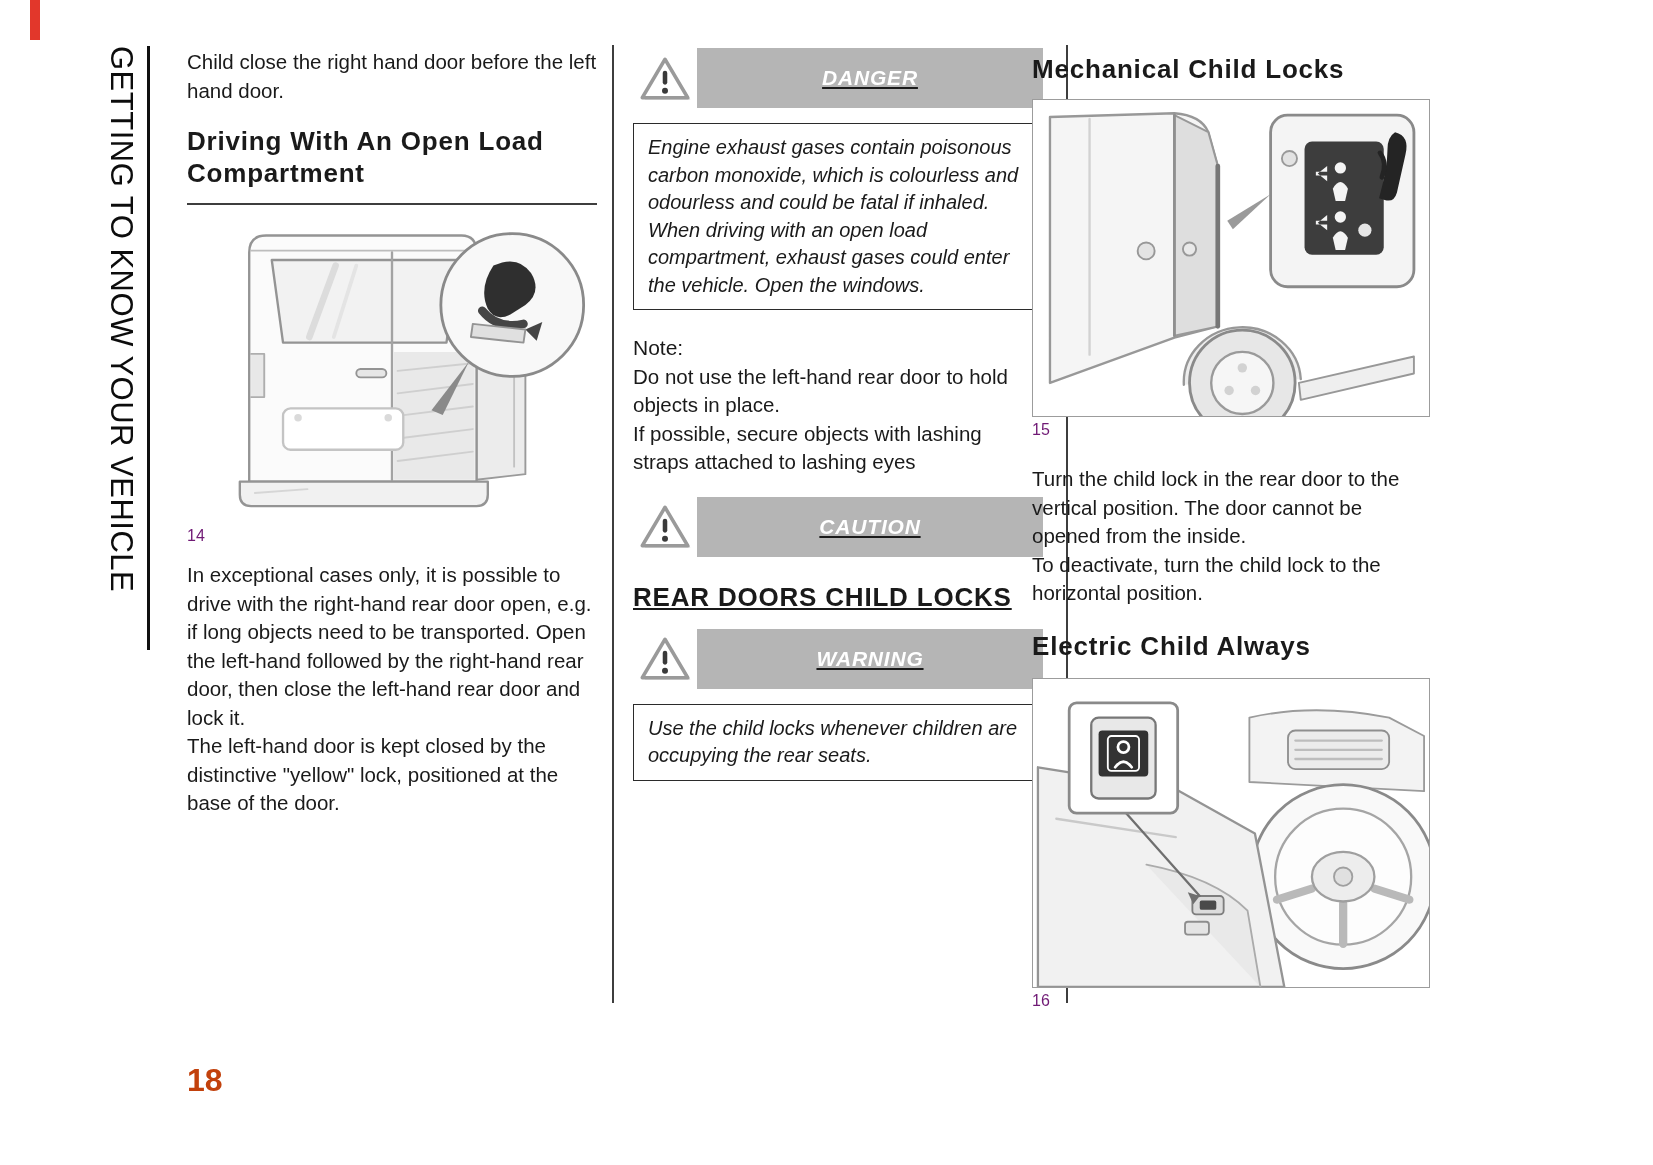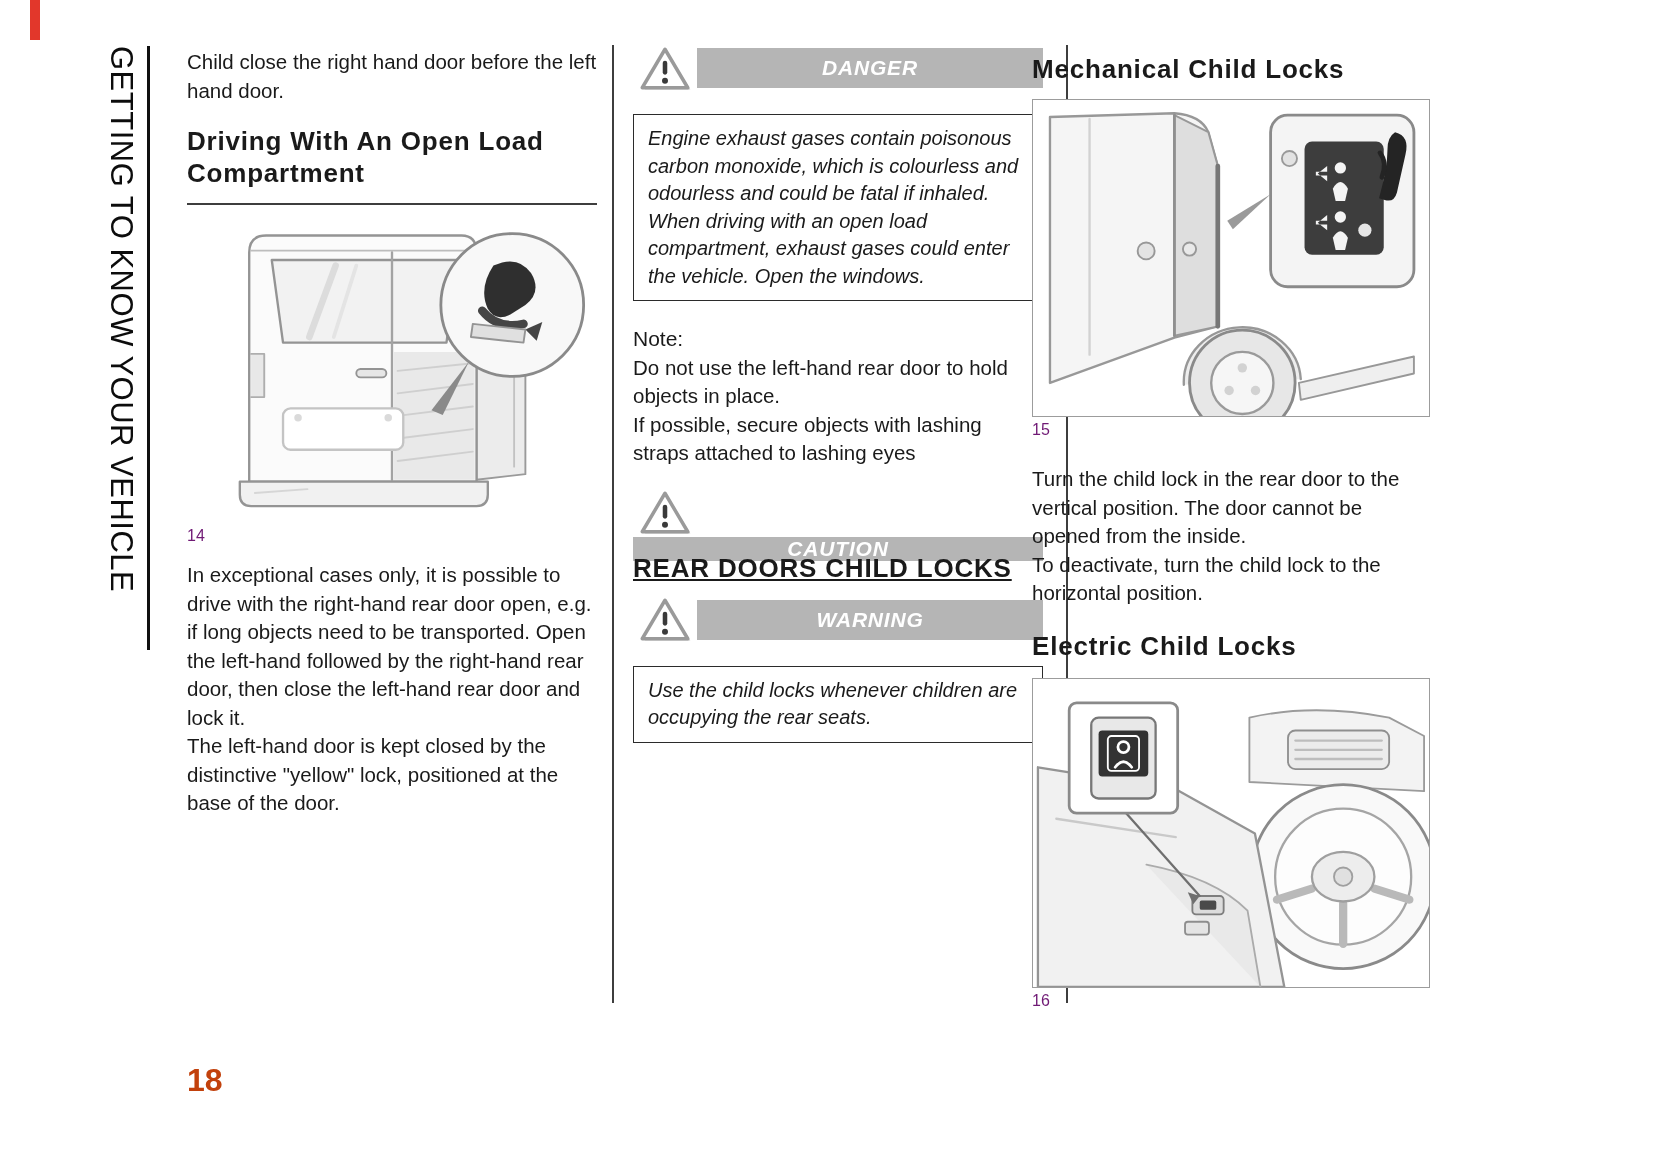--- a/index.html
+++ b/index.html
@@ -34,34 +34,34 @@
   .fig14 { height:310px; }
   .figbox { border:1.5px solid #9c9c9c; background:#ffffff; margin-top:14px; }
   .fig15 { height:318px; }
   .fig16 { height:310px; margin-top:16px; }
   .fig-caption { font-size:16px; margin-top:4px; color:#701a75; }
 
   .para { margin-top:16px; }
   .para2 { margin-top:0; }
 
   
-  .banner { display:flex; align-items:stretch; height:40px; }
+  .banner { display:flex; align-items:stretch; height:60px;text-decoration:underline; }
   .banner + * { }
   .banner-icon { width:64px; background:#ffffff; display:flex; align-items:center; justify-content:center; flex:0 0 auto; }
   .banner-rest { flex:1; background:var(--banner-gray,#b5b5b5); display:flex; align-items:center; justify-content:center; }
   .banner-label { color:#ffffff; font-weight:bold; font-style:italic; font-size:21px; letter-spacing:0.8px; }
 
   .wbox {
-    border:1.8px solid #2b2b2b; padding:10px 14px; margin-top:26px;
+    border:1.8px solid #2b2b2b; padding:10px 14px; margin-top:15px;
     font-style:italic; font-size:20px; line-height:27.5px;
   }
   .wbox p { margin:0; }
 
   .note-label { font-size:21px; margin-top:24px; }
-  .note-line { margin:0; } .mt16 { margin-top:16px; } .mt20 { margin-top:20px;flex-direction:column; }
+  .note-line { margin:0; } .mt16 { margin-top:16px; } .mt20 { margin-top:20px; }
   .mt22 { margin-top:22px; } .mt24 { margin-top:24px;text-decoration:underline; } .mt26 { margin-top:26px; }
 
   .page-number { position:absolute; left:187px; top:1062px; font-size:32px; font-weight:bold; color:#c2410c; }
 </style>
 </head>
 <body>
 
 <div class="red-tab"></div>
 <div class="sidebar-rule"></div>
 <div class="sidebar-title">GETTING TO KNOW YOUR VEHICLE</div>
@@ -211,21 +211,21 @@
         <path d="M384 34 q16 4 11 24 l-9 40 q-3 11 -13 8 l-6 -2 q9 -32 9 -52 q0 -13 8 -18z" fill="#242424"></path>
         <path d="M368 56 q8 10 2 26" fill="none" stroke="#242424" stroke-width="5"></path>
       </g>
     </svg>
   </div>
   <div class="fig-caption">15</div>
 
   <p class="body mt26">Turn the child lock in the rear door to the vertical position. The door cannot be opened from the inside.</p>
   <p class="body">To deactivate, turn the child lock to the horizontal position.</p>
 
-  <h2 class="heading mt22">Electric Child Locks</h2>
+  <h2 class="heading mt22">Electric Child Always</h2>
 
   <div class="figure figbox fig16">
     <svg viewBox="0 0 420 335" preserveAspectRatio="xMidYMid meet">
       <g stroke-linejoin="round" stroke-linecap="round">
         <path d="M230 42 Q300 26 382 42 L420 62 L420 122 L230 112 Z" fill="#f3f3f3" stroke="#9b9b9b" stroke-width="2"></path>
         <rect x="272" y="56" width="110" height="42" rx="8" fill="#ececec" stroke="#8f8f8f" stroke-width="2"></rect>
         <g stroke="#bdbdbd" stroke-width="2.5">
           <line x1="280" y1="67" x2="374" y2="67"></line>
           <line x1="280" y1="77" x2="374" y2="77"></line>
           <line x1="280" y1="87" x2="374" y2="87"></line>

